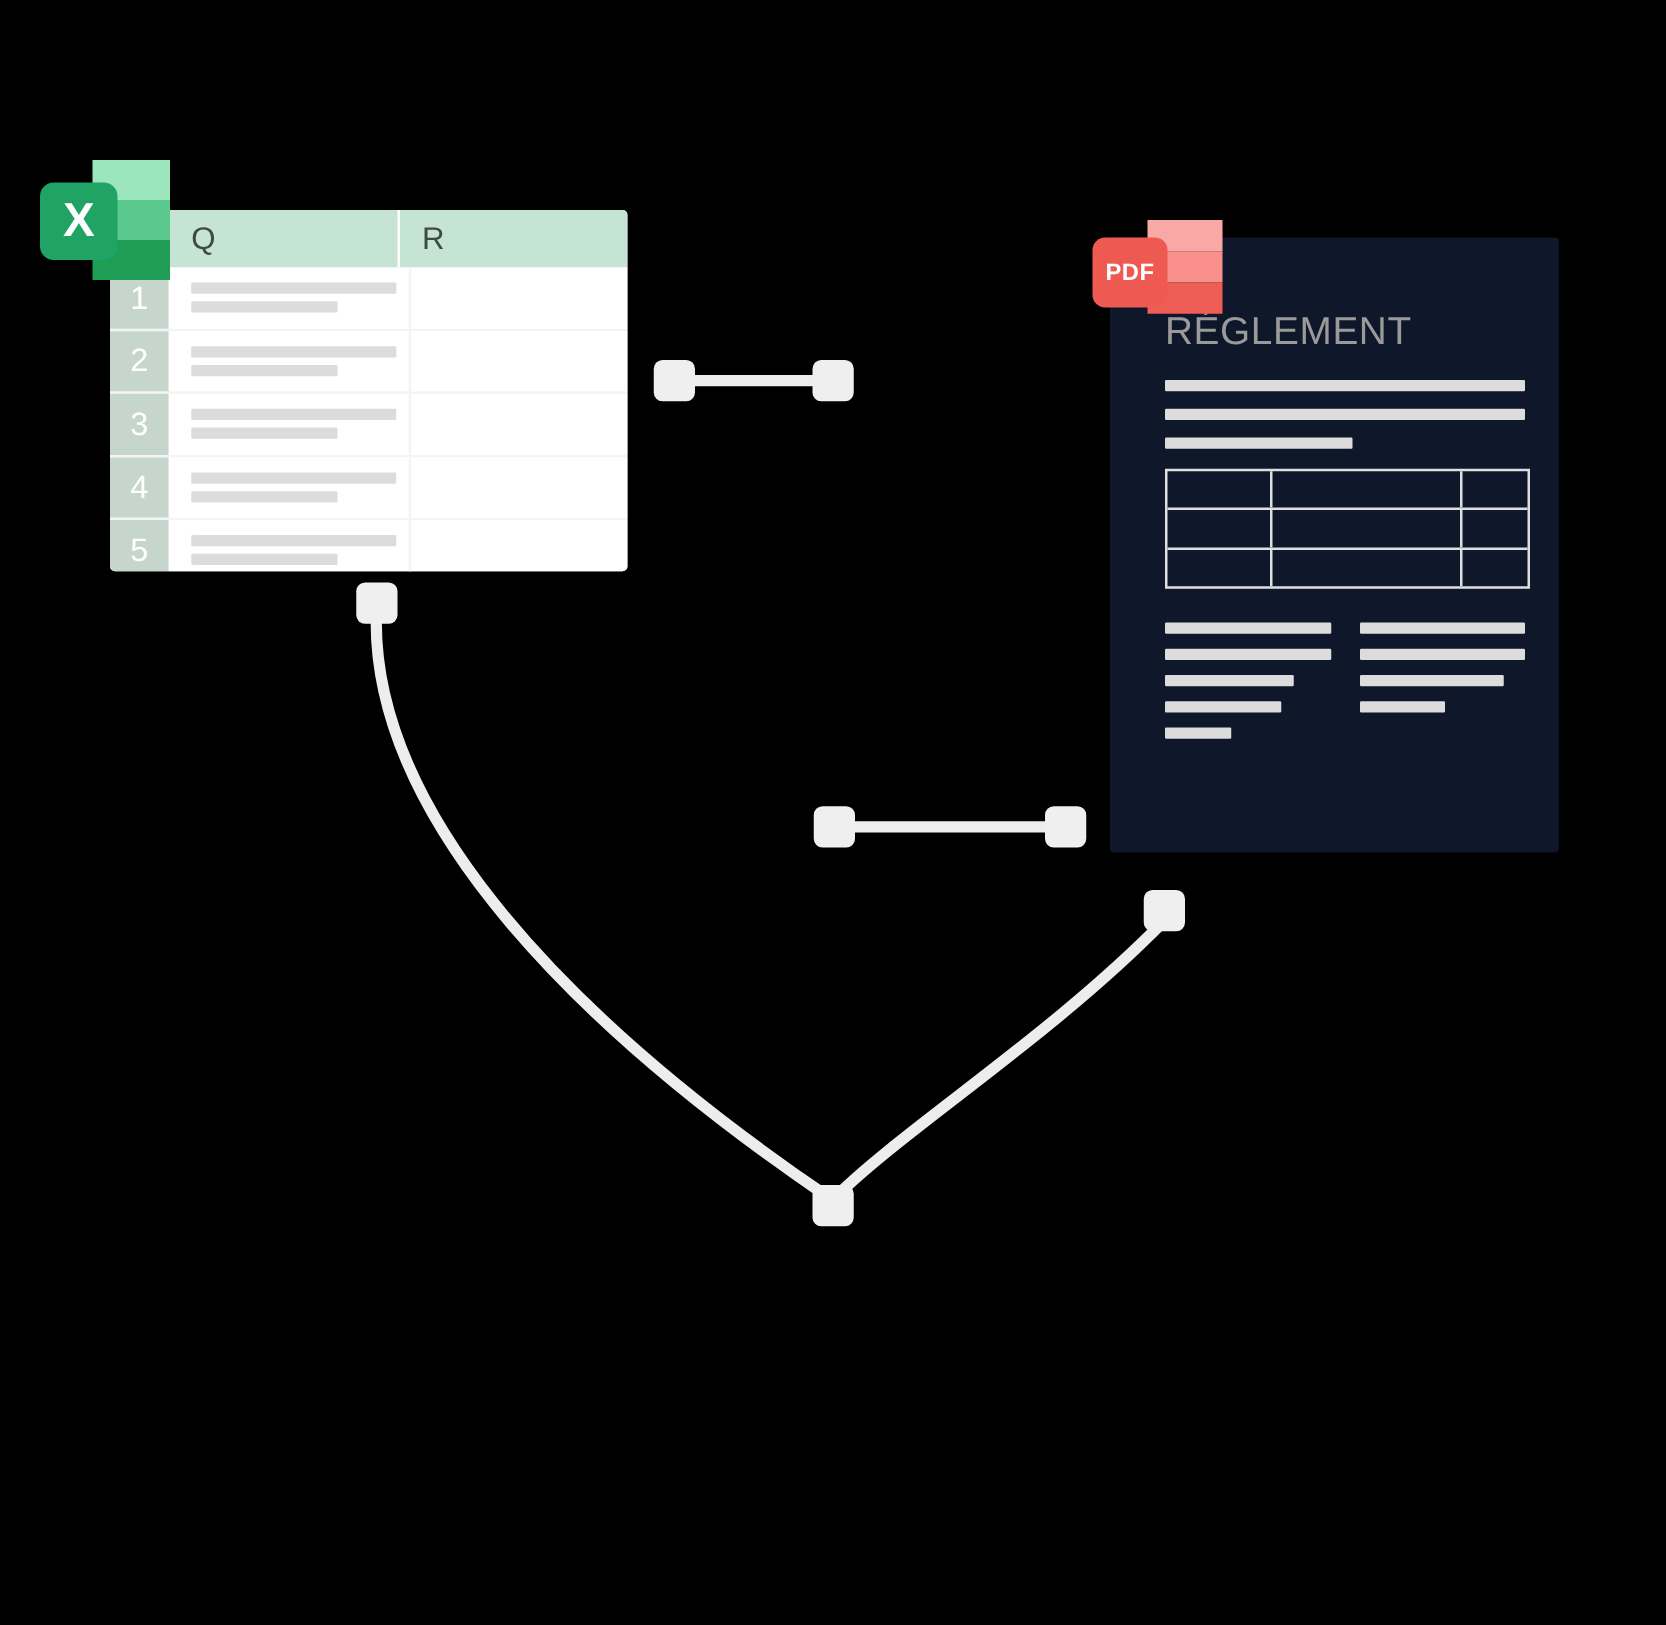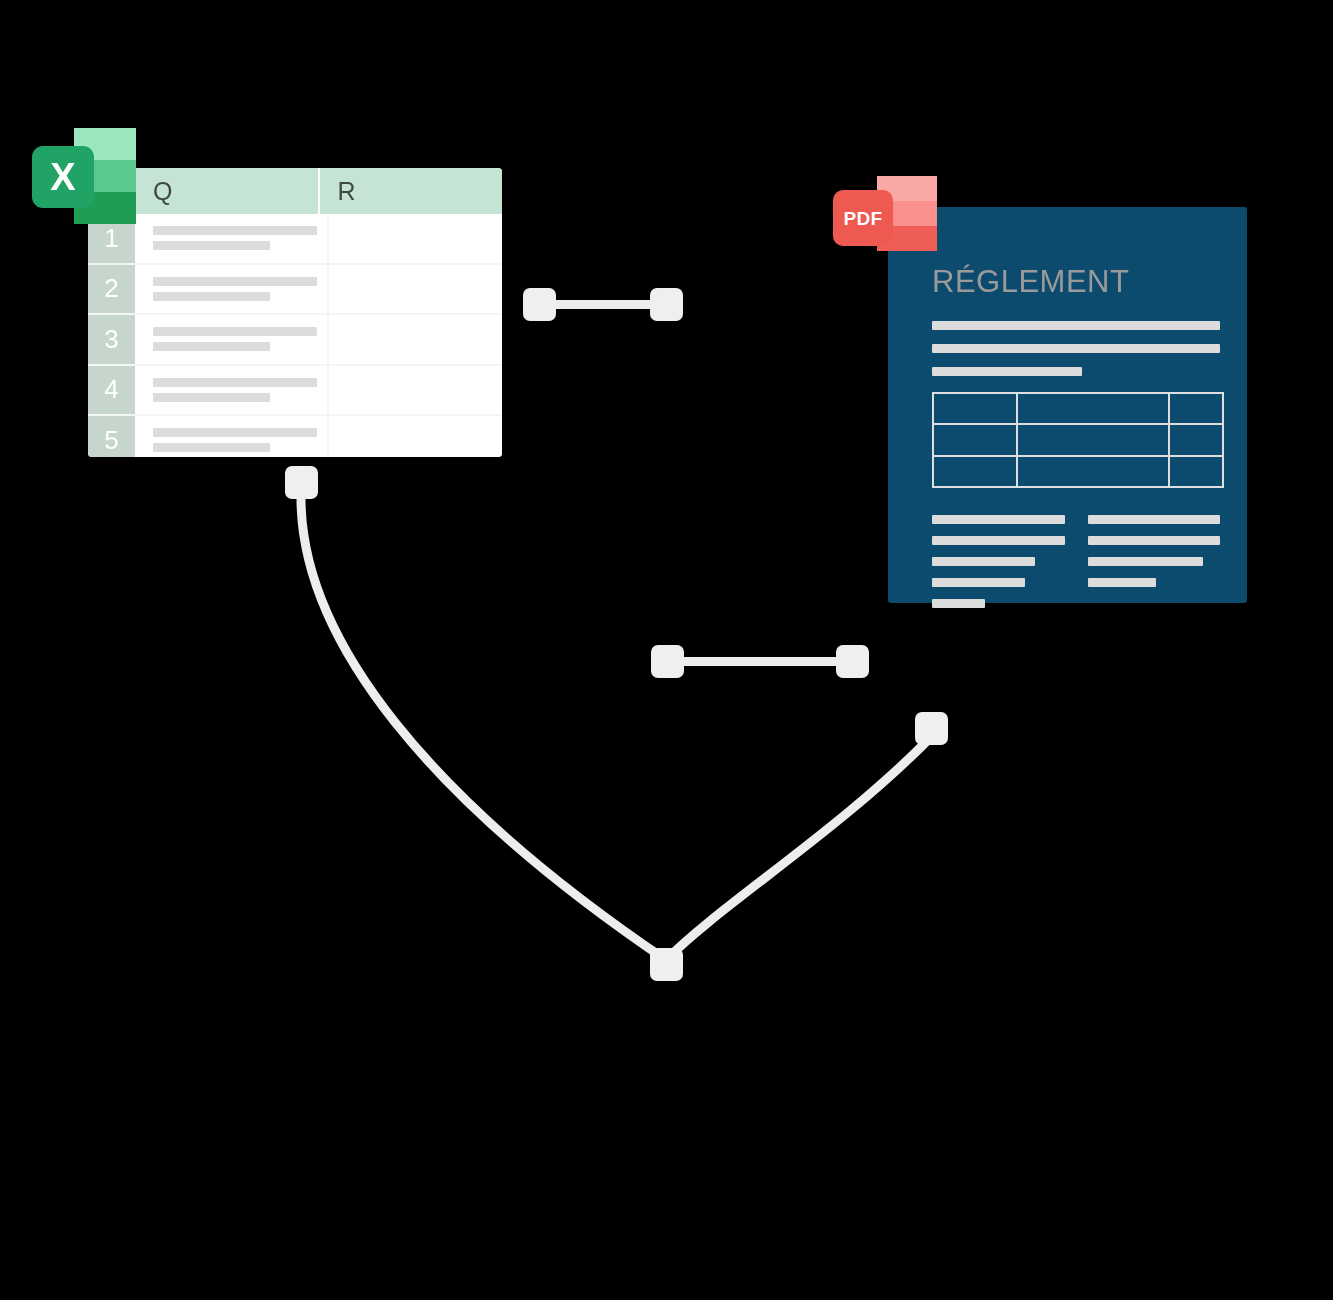--- a/index.html
+++ b/index.html
@@ -144,24 +144,24 @@
     color: #ffffff;
     font-size: 38px;
     font-weight: bold;
     line-height: 1;
   }
 
   
   .doc-card {
     position: absolute;
     left: 888px;
-    top: 207px;
+    top: 190px;
     width: 359px;
-    height: 396px;
-    background: #0c4a6e;
+    height: 492px;
+    background: #0f172a;
     border-radius: 3px;
     box-shadow: 0 2px 10px rgba(0,0,0,0.06);
   }
   .doc-title {
     position: absolute;
     left: 44px;
     top: 57px;
     font-size: 31px;
     letter-spacing: 0.5px;
     color: #9a9a9a;
@@ -217,21 +217,21 @@
   }
   .doc-cols .dl {
     height: 9px;
     background: #dcdcdc;
     border-radius: 1px;
   }
 
   
   .pdf-icon {
     position: absolute;
-    left: 833px;
+    left: 874px;
     top: 176px;
     width: 96px;
     height: 76px;
   }
   .pdf-icon .bar {
     position: absolute;
     left: 44px;
     width: 60px;
   }
   .pdf-icon .bar.b1 { top: 0px;  height: 25px; background: #f9a9a5; }

